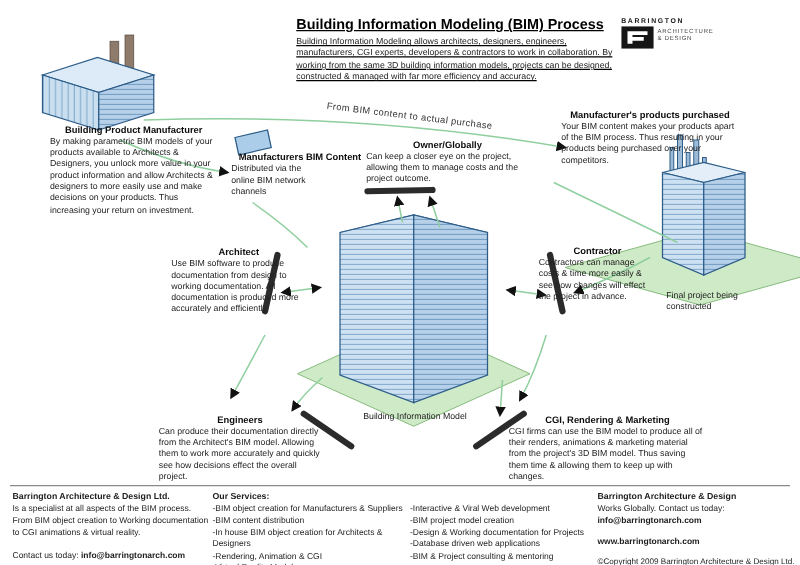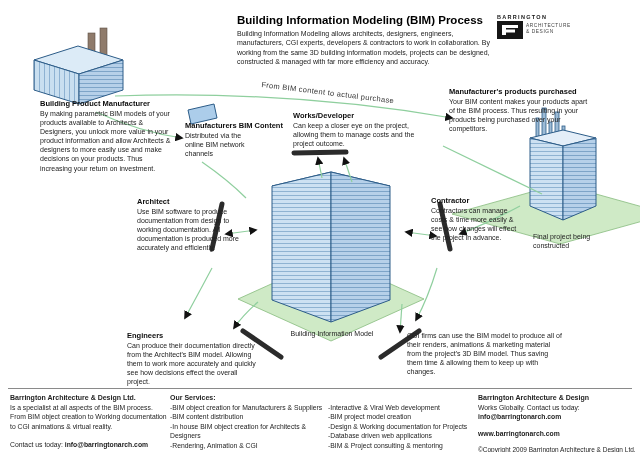--- a/index.html
+++ b/index.html
@@ -4,33 +4,33 @@
 <style>
   html,body { margin:0; padding:0; background:#e8e8e8; }
   .page {
     position:relative; width:640px; height:452px; background:#ffffff;
     font-family:"Liberation Sans", sans-serif; overflow:hidden;
     margin:0 auto; box-shadow:0 0 4px rgba(0,0,0,.3);
   }
   svg.art { position:absolute; left:0; top:0; pointer-events:none; }
 
   
-  #hdr { position:absolute; left:237px; top:14px; width:262px; }
+  #hdr { position:absolute; left:237px; top:14px; width:262px;text-decoration:underline; }
   #hdr h1 { font-size:11.5px; margin:0 0 3px; color:#000; }
   #hdr p  { font-size:7px; margin:0; line-height:1.35; color:#222; }
 
   
   #logo { position:absolute; left:497px; top:14px; }
   .logo-name { font-size:5.5px; font-weight:bold; letter-spacing:1.3px; color:#161616; }
   .logo-row  { display:flex; align-items:flex-start; gap:3px; margin-top:1px; }
   .logo-sub  { font-size:4.8px; color:#444; letter-spacing:.6px; line-height:1.35; padding-top:2px; }
 
   
   .node { position:absolute; color:#222; }
-  .node h4 { font-size:7.5px; margin:0 0 1px; color:#0d0d0d; }
+  .node h4 { font-size:7.5px; margin:0 0 1px; color:#0d0d0d;text-align:center; }
   .node p  { font-size:7px; margin:0; line-height:1.3; }
   #n-manufacturer { left:40px;  top:99px;  width:134px; }
   #n-bim          { left:185px; top:121px; width:74px;  }
   #n-owner        { left:293px; top:111px; width:130px; }
   #n-purchased    { left:449px; top:87px;  width:142px; }
   #n-architect    { left:137px; top:197px; width:108px; }
   #n-contractor   { left:431px; top:196px; width:94px;  }
   #n-engineers    { left:127px; top:331px; width:130px; }
   #n-cgi          { left:407px; top:331px; width:158px; }
 
@@ -164,40 +164,41 @@
 
   <div class="node" id="n-manufacturer">
     <h4>Building Product Manufacturer</h4>
     <p>By making parametric BIM models of your products available to Architects &amp; Designers, you unlock more value in your product information and allow Architects &amp; designers to more easily use and make decisions on your products. Thus increasing your return on investment.</p>
   </div>
   <div class="node" id="n-bim">
     <h4 style="width:110px">Manufacturers BIM Content</h4>
     <p>Distributed via the online BIM network channels</p>
   </div>
   <div class="node" id="n-owner">
-    <h4>Works/Developer</h4>
+    <h4>Owner/Globally</h4>
     <p>Can keep a closer eye on the project, allowing them to manage costs and the project outcome.</p>
   </div>
   <div class="node" id="n-purchased">
     <h4>Manufacturer's products purchased</h4>
     <p>Your BIM content makes your products apart of the BIM process. Thus resulting in your products being purchased over your competitors.</p>
   </div>
   <div class="node" id="n-architect">
     <h4>Architect</h4>
     <p>Use BIM software to produce documentation from design to working documentation. All documentation is produced more accurately and efficiently.</p>
   </div>
   <div class="node" id="n-engineers">
     <h4>Engineers</h4>
     <p>Can produce their documentation directly from the Architect's BIM model. Allowing them to work more accurately and quickly see how decisions effect the overall project.</p>
   </div>
   <div class="node" id="n-contractor">
     <h4>Contractor</h4>
     <p>Contractors can manage costs &amp; time more easily &amp; see how changes will effect the project in advance.</p>
   </div>
   <div class="node" id="n-cgi">
+    <h4>CGI, Rendering &amp; Marketing</h4>
     <p>CGI firms can use the BIM model to produce all of their renders, animations &amp; marketing material from the project's 3D BIM model. Thus saving them time &amp; allowing them to keep up with changes.</p>
   </div>
 
   <div class="plain-label" id="lbl-center">Building Information Model</div>
   <div class="plain-label" id="lbl-final">Final project being constructed</div>
 
   <div class="footer-rule"></div>
 
   <div class="f-col" id="f-left">
     <div class="f-title">Barrington Architecture &amp; Design Ltd.</div>

